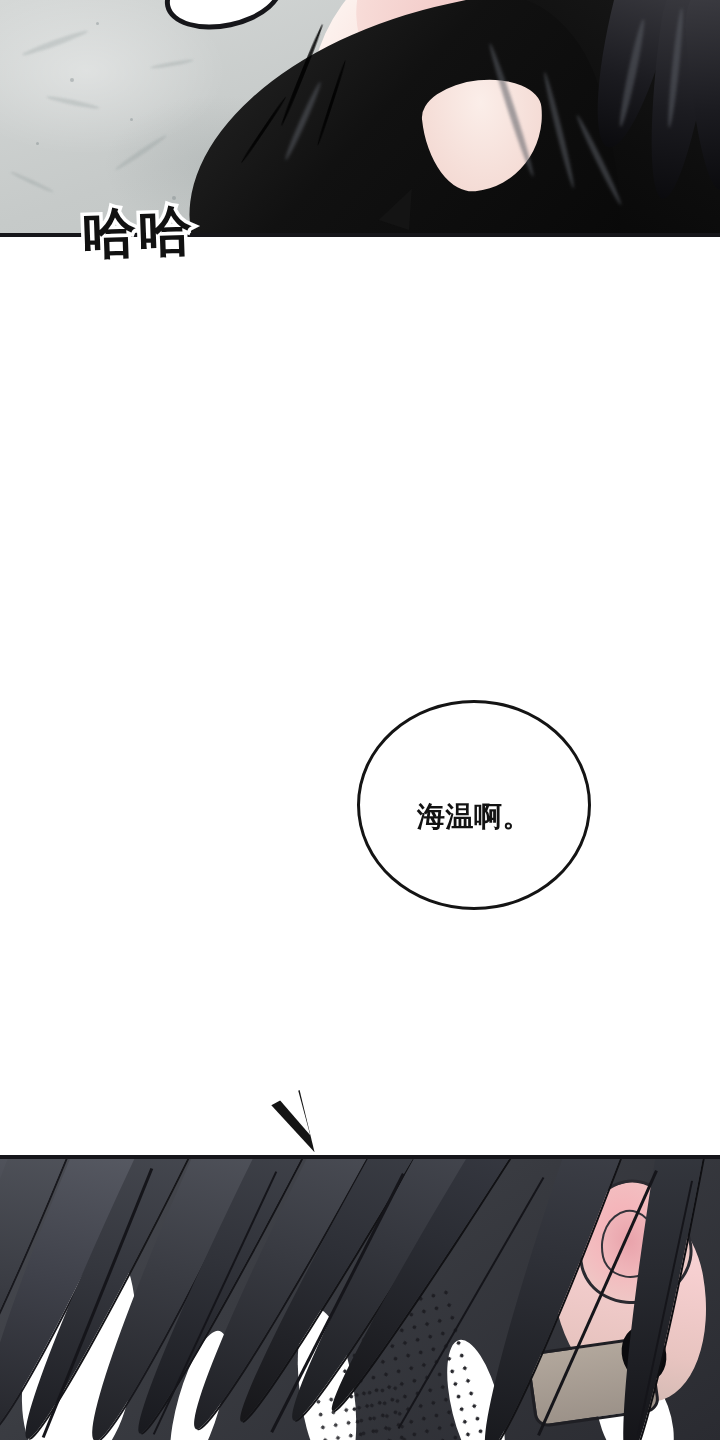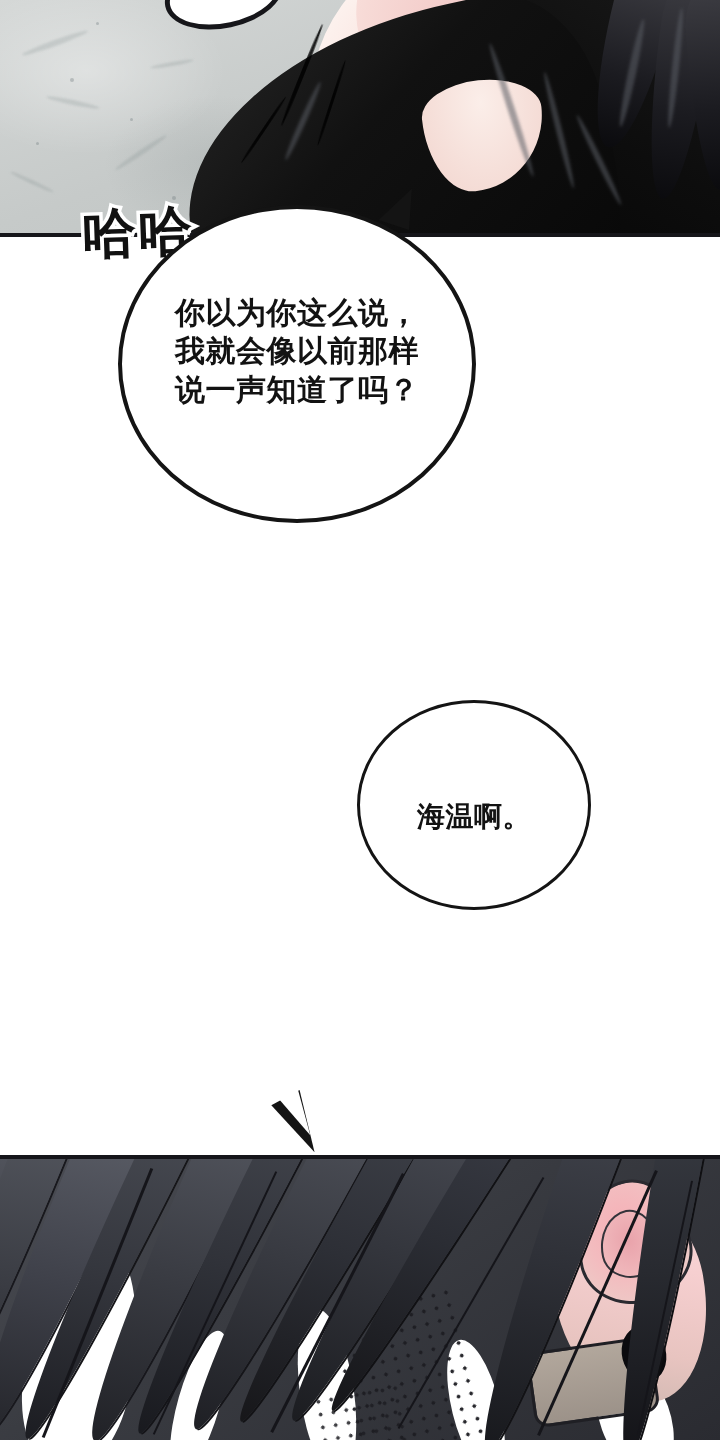--- a/index.html
+++ b/index.html
@@ -319,25 +319,20 @@
     <div class="fold-light" style="left:300px; top:78px; width:6px; height:86px; transform:rotate(24deg);"></div>
     <div class="fold-light" style="left:508px; top:40px; width:7px; height:140px; transform:rotate(-18deg);"></div>
     <div class="fold-light" style="left:556px; top:70px; width:6px; height:120px; transform:rotate(-14deg);"></div>
     <div class="fold-light" style="left:596px; top:110px; width:6px; height:100px; transform:rotate(-26deg);"></div>
   </div>
   <div class="panel-divider"></div>
 
   <div class="sfx sfx-top">哈哈</div>
 
   <div class="tail-1"></div>
-  <div class="bubble" id="bubble-1">
-    <div class="bubble-text">你以为你这么说，
-我就会像以前那样
-说一声知道了吗？</div>
-  </div>
 
   <div class="bubble" id="bubble-2">
     <div class="bubble-text">海温啊。</div>
   </div>
 
   <div class="panel-bottom">
     <div class="bp-base"></div>
 
     <div class="bp-white" style="left:28px; top:80px; width:108px; height:230px; border-radius:50% 50% 40% 40% / 60% 60% 40% 40%; transform:rotate(10deg);"></div>
     <div class="bp-white" style="left:178px; top:170px; width:42px; height:150px; border-radius:50%; transform:rotate(16deg);"></div>

